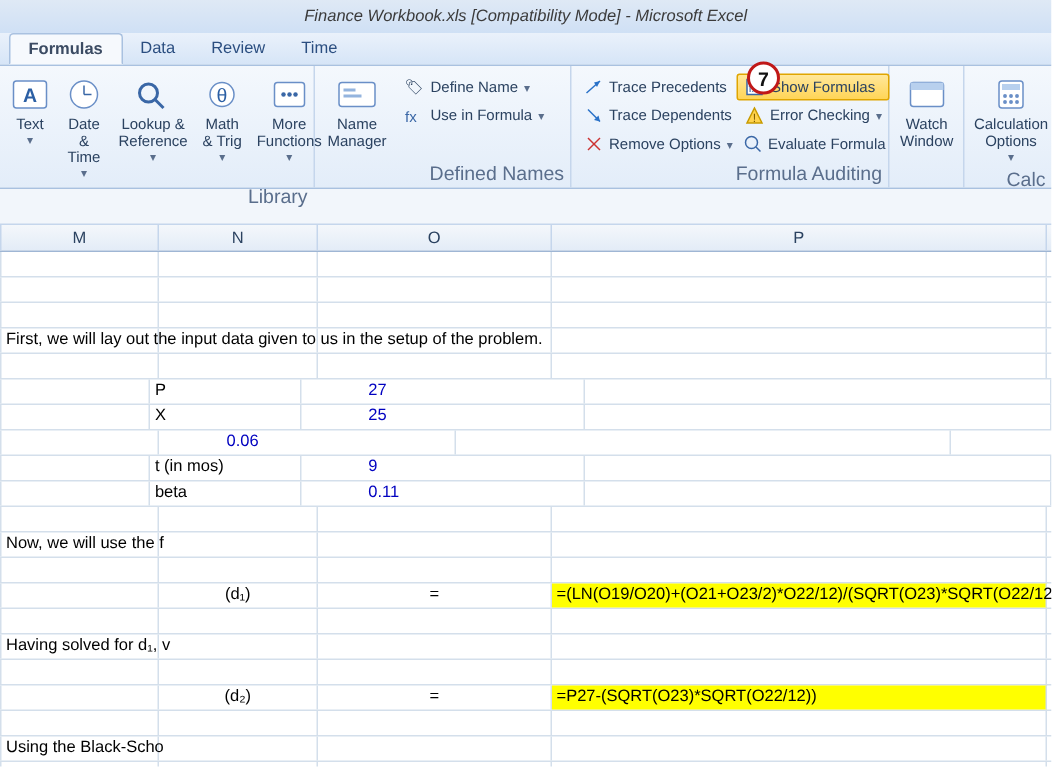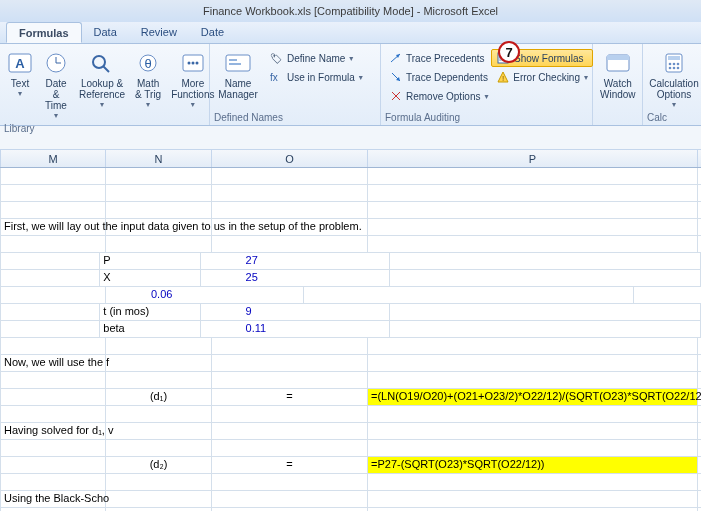--- a/index.html
+++ b/index.html
@@ -1,30 +1,30 @@
 <!DOCTYPE html>
 <html><head>
 <meta charset="utf-8">
 <style>
   * { box-sizing: border-box; margin: 0; padding: 0; font-family: "Segoe UI", Tahoma, sans-serif; }
   html, body { width: 701px; height: 511px; overflow: hidden; background: #fff; }
 
   
-  .titlebar { height: 22px; background: linear-gradient(#dfe9f5,#cfe0f5); text-align: center; font-size: 11px; color: #3b3b3b; line-height: 22px; white-space: nowrap; }
+  .titlebar { height: 22px; background: linear-gradient(#dfe9f5,#cfe0f5); text-align: center; font-size: 11px; color: #3b3b3b; line-height: 22px; white-space: nowrap; font-style: italic; }
 
   
   .tabs { height: 22px; background: linear-gradient(#eaf1fb,#d6e5f7); border-bottom: 1px solid #a9c1e0; padding-left: 6px; display: flex; }
   .tab { font-size: 11px; color: #2b4e80; padding: 4px 12px 0 12px; cursor: default; }
   .tab.active { background: #f6f9fd; border: 1px solid #a9c1e0; border-bottom: 1px solid #f6f9fd; border-radius: 3px 3px 0 0; color: #3b4b63; font-weight: bold; }
 
   
   .ribbon { height: 82px; background: linear-gradient(#f4f8fd,#e3edf9); border-bottom: 1px solid #a9c1e0; display: flex; position: relative; }
   .group { border-right: 1px solid #c5d6ec; padding: 3px 4px 0 4px; display: flex; flex-direction: column; justify-content: space-between; }
   .group-body { display: flex; gap: 2px; flex: 1; }
-  .group-label { font-size: 10px; color: #5a6e8c; text-align: left; padding: 2px 0 2px 0; white-space: nowrap; }
+  .group-label { font-size: 13px; color: #5a6e8c; text-align: right; padding: 2px 0 2px 0; white-space: nowrap; }
   .big-btn { display: flex; flex-direction: column; align-items: center; justify-content: flex-start; width: 44px; padding: 2px 2px 0 2px; font-size: 10px; color: #2b4260; text-align: center; border: 1px solid transparent; border-radius: 3px; }
   .big-icon { width: 30px; height: 26px; margin-bottom: 2px; display: flex; align-items: center; justify-content: center; }
   .big-btn .lbl { line-height: 11px; }
   .drop-arrow { font-size: 8px; color: #5a6e8c; }
 
   .small-list { display: flex; flex-direction: column; gap: 1px; padding-top: 2px; }
   .small-btn { display: flex; align-items: center; gap: 4px; font-size: 10px; color: #2b4260; padding: 1px 4px; border: 1px solid transparent; border-radius: 2px; white-space: nowrap; }
   .small-btn.highlight { background: linear-gradient(#ffe79a,#ffd557); border: 1px solid #e0a500; }
   .si { width: 14px; height: 14px; display: inline-flex; align-items: center; justify-content: center; }
 
@@ -57,21 +57,21 @@
 </style>
 </head>
 <body>
 
 <div class="titlebar">Finance Workbook.xls  [Compatibility Mode]  -  Microsoft Excel</div>
 
 <div class="tabs">
   <div class="tab active">Formulas</div>
   <div class="tab">Data</div>
   <div class="tab">Review</div>
-  <div class="tab">Date</div>
+  <div class="tab">Time</div>
 </div>
 
 <div class="ribbon">
   <div class="step-badge">7</div>
 
   <div class="group" style="width:210px">
     <div class="group-body">
       <div class="big-btn" style="width:32px">
         <div class="big-icon">
             <svg width="26" height="22">
@@ -205,20 +205,29 @@
           </div>
         <div class="small-btn">
             <span class="si">
               <svg width="12" height="12">
                 <polygon points="6,1 11,11 1,11" fill="#ffd34d" stroke="#c89b00"></polygon>
                 <text x="6" y="10" font-size="8" text-anchor="middle" fill="#7a5800">!</text>
               </svg>
             </span>
             <span>Error Checking</span> 
             <span class="drop-arrow">▾</span>
+          </div>
+        <div class="small-btn">
+            <span class="si">
+              <svg width="12" height="12">
+                <circle cx="5" cy="5" r="4" fill="none" stroke="#3a67a6"></circle>
+                <line x1="8" y1="8" x2="11" y2="11" stroke="#3a67a6"></line>
+              </svg>
+            </span>
+            <span>Evaluate Formula</span>
           </div>
       </div>
     </div>
     <div class="group-label">Formula Auditing</div>
   </div>
 
   <div class="group" style="width:50px">
     <div class="group-body">
       <div class="big-btn" style="width:46px">
         <div class="big-icon">

